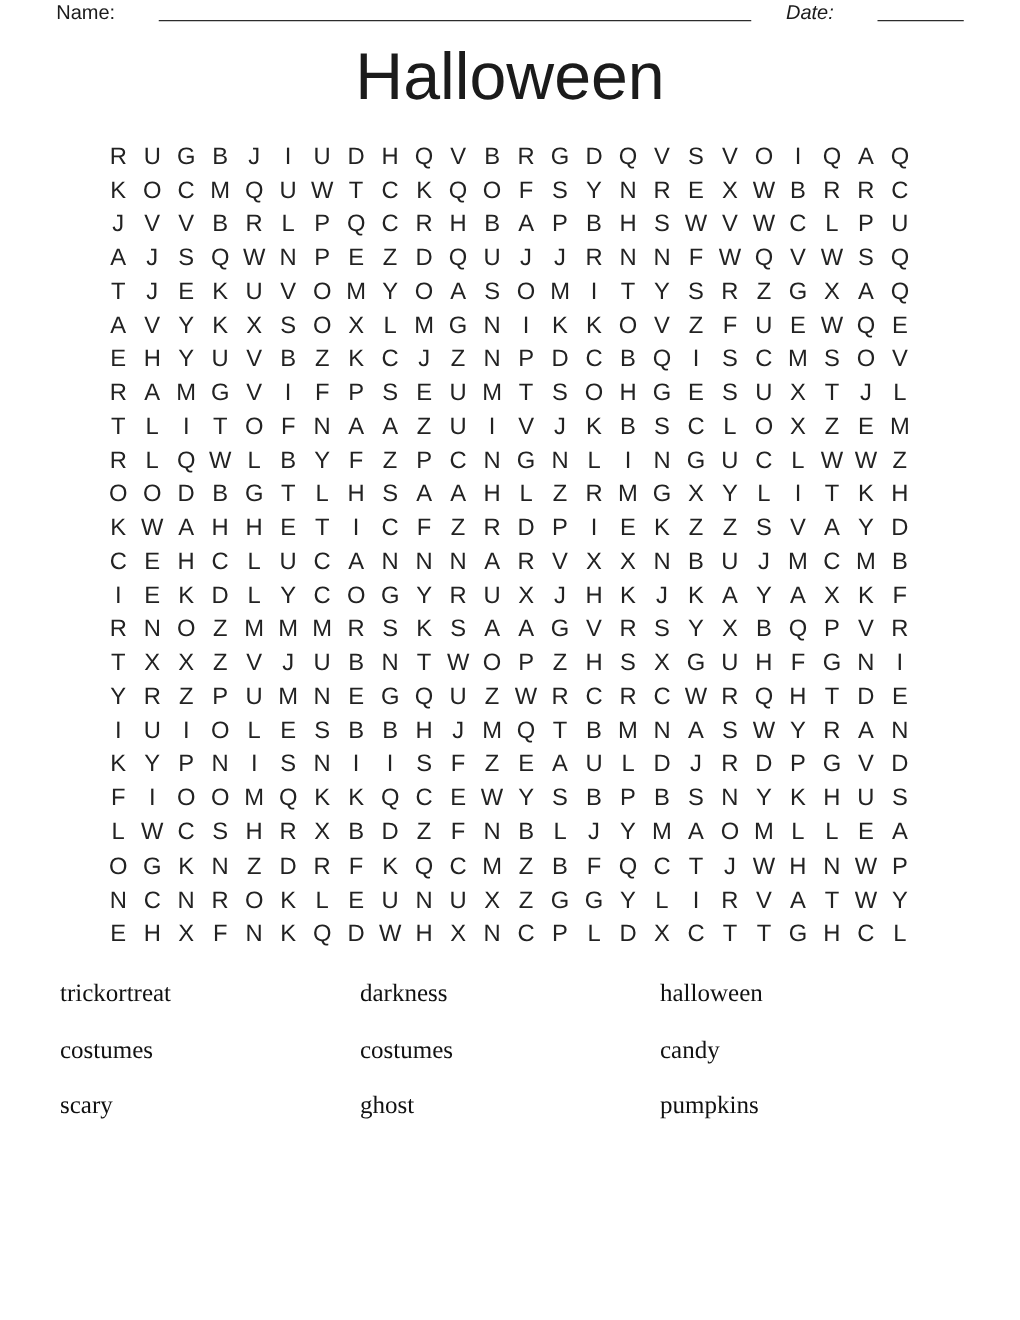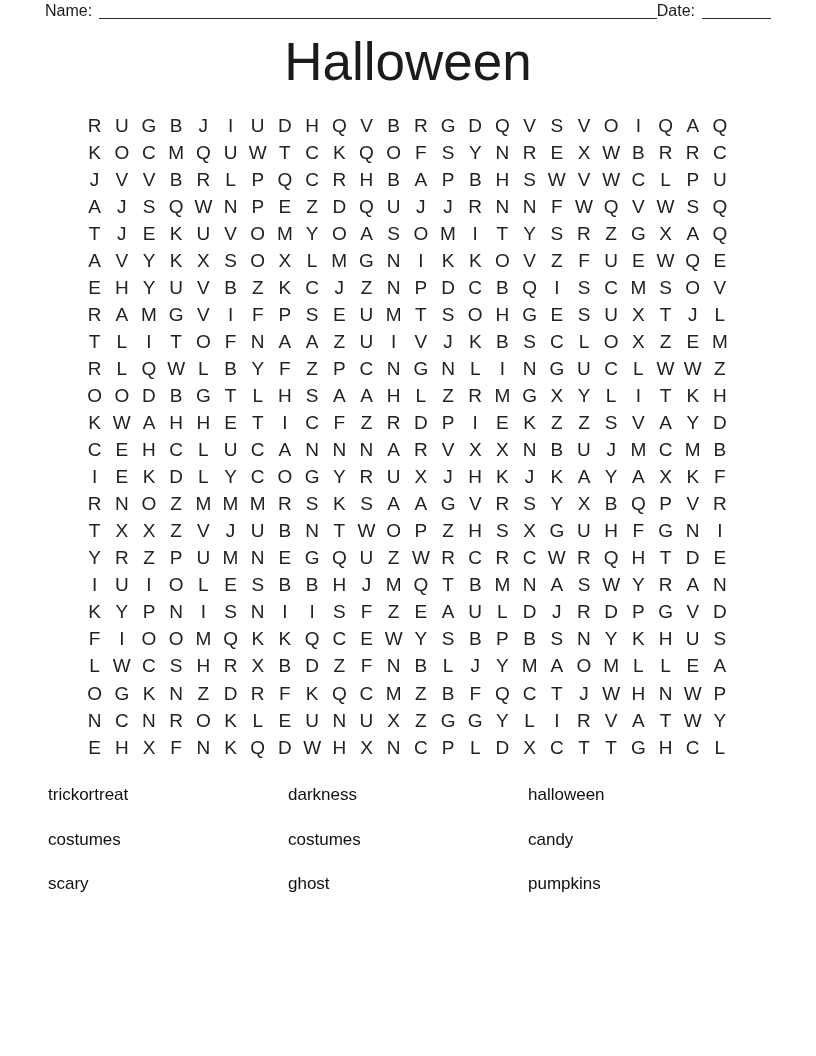--- a/index.html
+++ b/index.html
@@ -14,34 +14,36 @@
     font-family: "Liberation Sans", "DejaVu Sans", sans-serif;
     color: #1e1e1e;
     overflow: hidden;
   }
   .header {
     position: absolute;
     top: 1px;
     left: 45px;
     width: 726px;
     display: flex;
-    align-items: center;
+    align-items: flex-start;
     font-size: 16px;
     line-height: 19px;
     color: #1b1b1b;
+    gap: 28px;
   }
   .blank-line {
     height: 15px;
     border-bottom: 1.6px solid #2c2c2c;
   }
   .name-line {
     flex: 1;
     margin-left: 7px;
   }
   .date-label {
+    font-style: italic;
   }
   .date-line {
     width: 69px;
     margin-left: 7px;
   }
   .title {
     position: absolute;
     top: 30px;
     left: 0;
     width: 816px;
@@ -70,24 +72,25 @@
   .word-list {
     position: absolute;
     left: 48px;
     top: 773px;
     display: flex;
   }
   .word-col {
     width: 240px;
   }
   .word {
-    font-size: 17px;
+    font-size: 20px;
     line-height: 44.5px;
     color: #111111;
     white-space: nowrap;
+    font-family: Liberation Serif, serif;
   }
 </style>
 </head>
 <body>
 
 <div class="header">
   <span>Name:</span>
   <div class="blank-line name-line"></div>
   <span class="date-label">Date:</span>
   <div class="blank-line date-line"></div>

